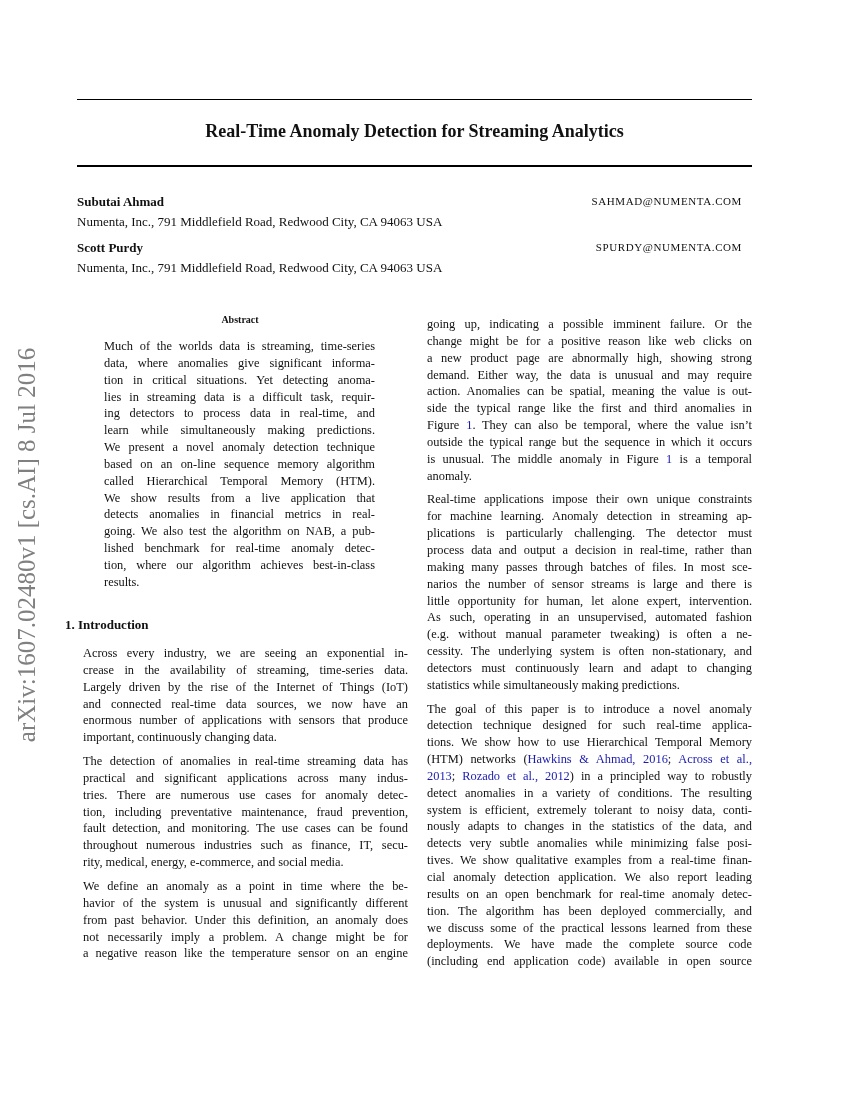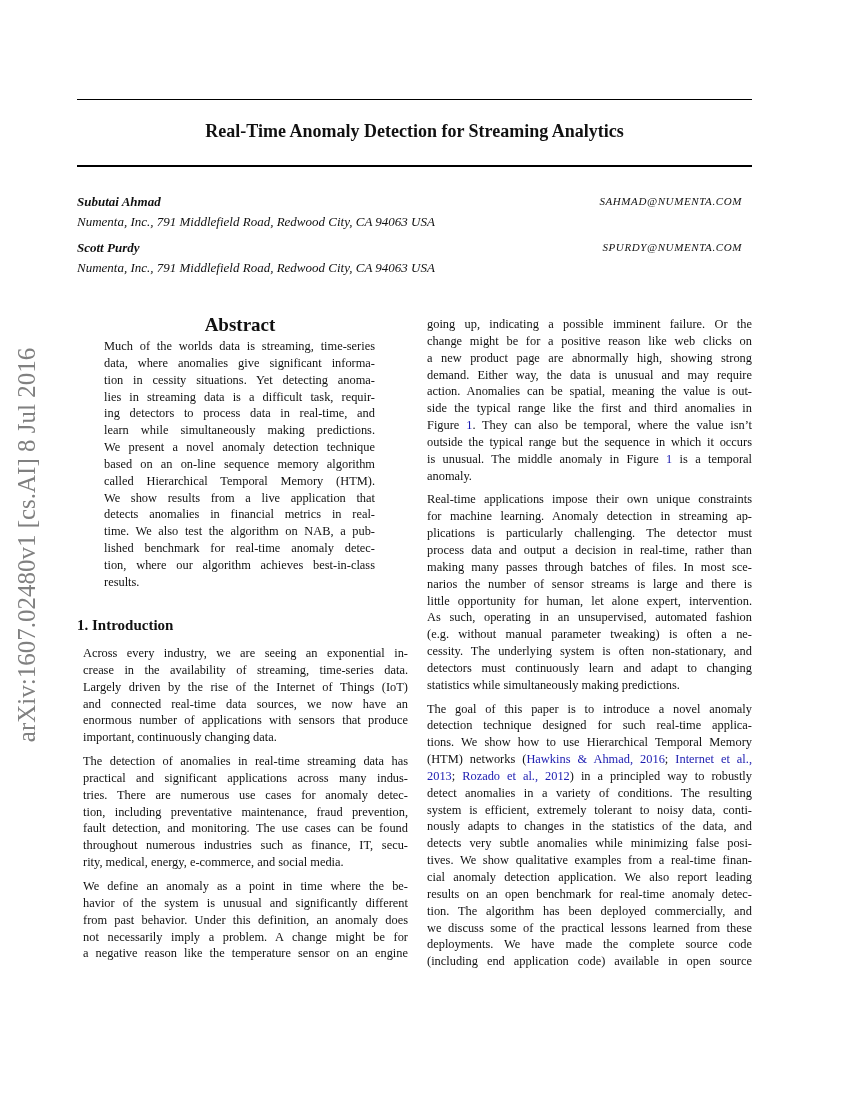--- a/index.html
+++ b/index.html
@@ -3,36 +3,36 @@
 <meta charset="utf-8">
 <style>
   html, body { margin: 0; padding: 0; background: #ffffff; }
   body { width: 850px; height: 1100px; position: relative; overflow: hidden;
          font-family: "Liberation Serif", "DejaVu Serif", serif; color: #111; }
   .rule { position: absolute; left: 77px; width: 675px; background: #000; }
   .rule.top { top: 99px; height: 1px; }
   .rule.bottom { top: 165px; height: 2px; }
   .title { position: absolute; top: 121px; left: 77px; width: 675px; text-align: center;
            font-weight: bold; font-size: 18px; }
-  .author { position: absolute; left: 77px; width: 665px; font-size: 13px; font-style: italic; }
+  .author { position: absolute; left: 77px; width: 665px; font-size: 13px; }
   .author .name { font-weight: bold; }
   .author .email { position: absolute; right: 0; top: 1px; font-size: 11px; letter-spacing: 0.6px; text-align: center; }
   .author .aff { margin-top: 4px; }
   .arxiv { position: absolute; left: 44px; top: 545px; width: 500px; height: 30px;
            transform: translate(-50%, -50%) rotate(-90deg); transform-origin: center;
            text-align: center; font-size: 25px; color: #808080; white-space: nowrap;
            left: 28px; }
   .col { position: absolute; font-size: 12.4px; line-height: 16.85px; }
   .col p { margin: 0 0 7px 0; font-family: Liberation Serif, serif; }
   .line { display: block; text-align: justify; text-align-last: justify; white-space: nowrap; height: 16.85px; }
   .line.last { text-align-last: left; }
   .abstract-title { position: absolute; left: 104px; width: 272px; top: 314px; text-align: center;
-                    font-weight: bold; font-size: 19px; }
+                    font-weight: bold; font-size: 10px; }
   .abstract { left: 104px; top: 338px; width: 271px; }
-  .intro-heading { position: absolute; left: 77px; top: 617px; font-weight: bold; font-size: 15px; }
+  .intro-heading { position: absolute; left: 65px; top: 617px; font-weight: bold; font-size: 13px; }
   .left-col { left: 83px; top: 645px; width: 325px; }
   .right-col { left: 427px; top: 316px; width: 325px; }
   .cite { color: #1a1ab0; }
 </style>
 </head>
 <body>
 
 <div class="rule top"></div>
 <div class="title">Real-Time Anomaly Detection for Streaming Analytics</div>
 <div class="rule bottom"></div>
@@ -47,30 +47,30 @@
   <div class="email">SPURDY@NUMENTA.COM</div>
   <div class="aff">Numenta, Inc., 791 Middlefield Road, Redwood City, CA 94063 USA</div>
 </div>
 
 <div class="arxiv">arXiv:1607.02480v1  [cs.AI]  8 Jul 2016</div>
 
 <div class="abstract-title">Abstract</div>
 <div class="col abstract" id="abstract-body">
     <span class="line">Much of the worlds data is streaming, time-series</span>
     <span class="line">data, where anomalies give significant informa-</span>
-    <span class="line">tion in cessity situations.  Yet detecting anoma-</span>
+    <span class="line">tion in critical situations.  Yet detecting anoma-</span>
     <span class="line">lies in streaming data is a difficult task, requir-</span>
     <span class="line">ing detectors to process data in real-time, and</span>
     <span class="line">learn while simultaneously making predictions.</span>
     <span class="line">We present a novel anomaly detection technique</span>
     <span class="line">based on an on-line sequence memory algorithm</span>
     <span class="line">called Hierarchical Temporal Memory (HTM).</span>
     <span class="line">We show results from a live application that</span>
     <span class="line">detects anomalies in financial metrics in real-</span>
-    <span class="line">time. We also test the algorithm on NAB, a pub-</span>
+    <span class="line">going. We also test the algorithm on NAB, a pub-</span>
     <span class="line">lished benchmark for real-time anomaly detec-</span>
     <span class="line">tion, where our algorithm achieves best-in-class</span>
     <span class="line last">results.</span>
   </div>
 
 <div class="intro-heading">1. Introduction</div>
 <div class="col left-col" id="left-col">
     <p>
       <span class="line">Across every industry, we are seeing an exponential in-</span>
       <span class="line">crease in the availability of streaming, time-series data.</span>
@@ -121,21 +121,21 @@
       <span class="line">As such, operating in an unsupervised, automated fashion</span>
       <span class="line">(e.g.  without manual parameter tweaking) is often a ne-</span>
       <span class="line">cessity. The underlying system is often non-stationary, and</span>
       <span class="line">detectors must continuously learn and adapt to changing</span>
       <span class="line last">statistics while simultaneously making predictions.</span>
     </p>
   <p>
     <span class="line">The goal of this paper is to introduce a novel anomaly</span>
     <span class="line">detection technique designed for such real-time applica-</span>
     <span class="line">tions. We show how to use Hierarchical Temporal Memory</span>
-    <span class="line"><span>(HTM) networks (</span><span class="cite">Hawkins &amp; Ahmad, 2016</span><span>; </span><span class="cite">Internet et al.,</span></span>
+    <span class="line"><span>(HTM) networks (</span><span class="cite">Hawkins &amp; Ahmad, 2016</span><span>; </span><span class="cite">Across et al.,</span></span>
     <span class="line"><span class="cite">2013</span><span>; </span><span class="cite">Rozado et al., 2012</span><span>) in a principled way to robustly</span></span>
     <span class="line">detect anomalies in a variety of conditions.  The resulting</span>
     <span class="line">system is efficient, extremely tolerant to noisy data, conti-</span>
     <span class="line">nously adapts to changes in the statistics of the data, and</span>
     <span class="line">detects very subtle anomalies while minimizing false posi-</span>
     <span class="line">tives. We show qualitative examples from a real-time finan-</span>
     <span class="line">cial anomaly detection application. We also report leading</span>
     <span class="line">results on an open benchmark for real-time anomaly detec-</span>
     <span class="line">tion.  The algorithm has been deployed commercially, and</span>
     <span class="line">we discuss some of the practical lessons learned from these</span>

